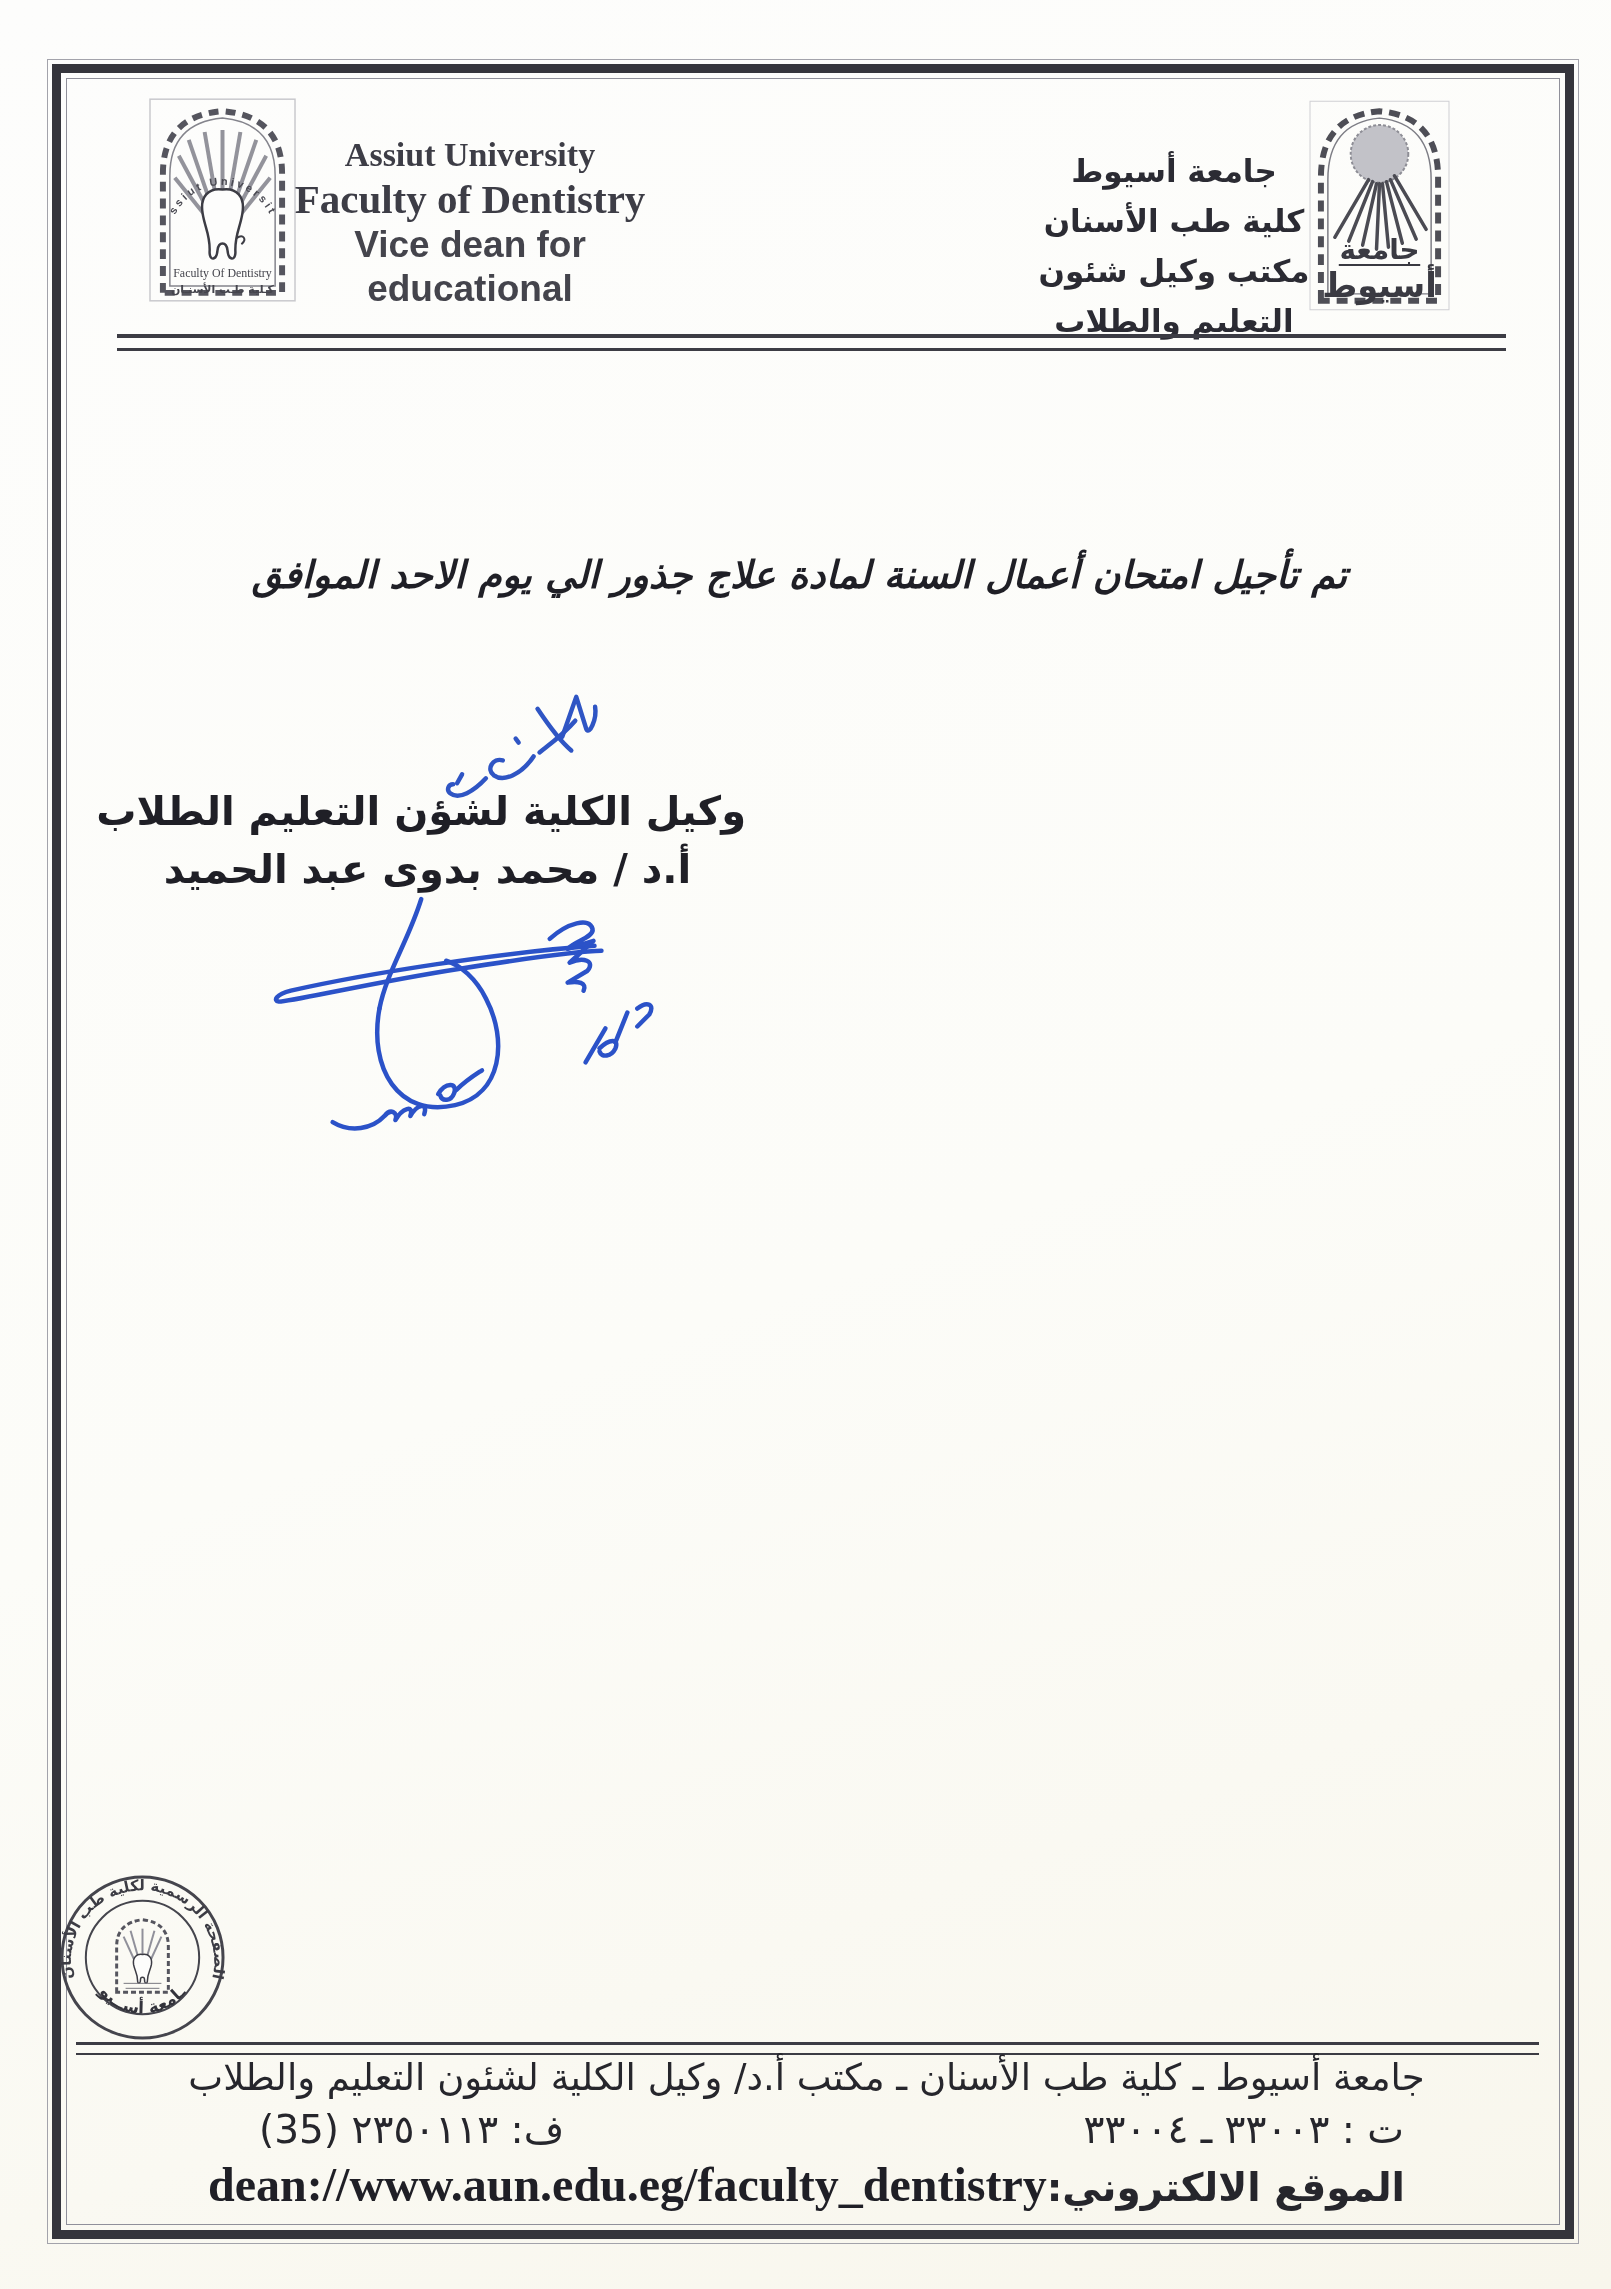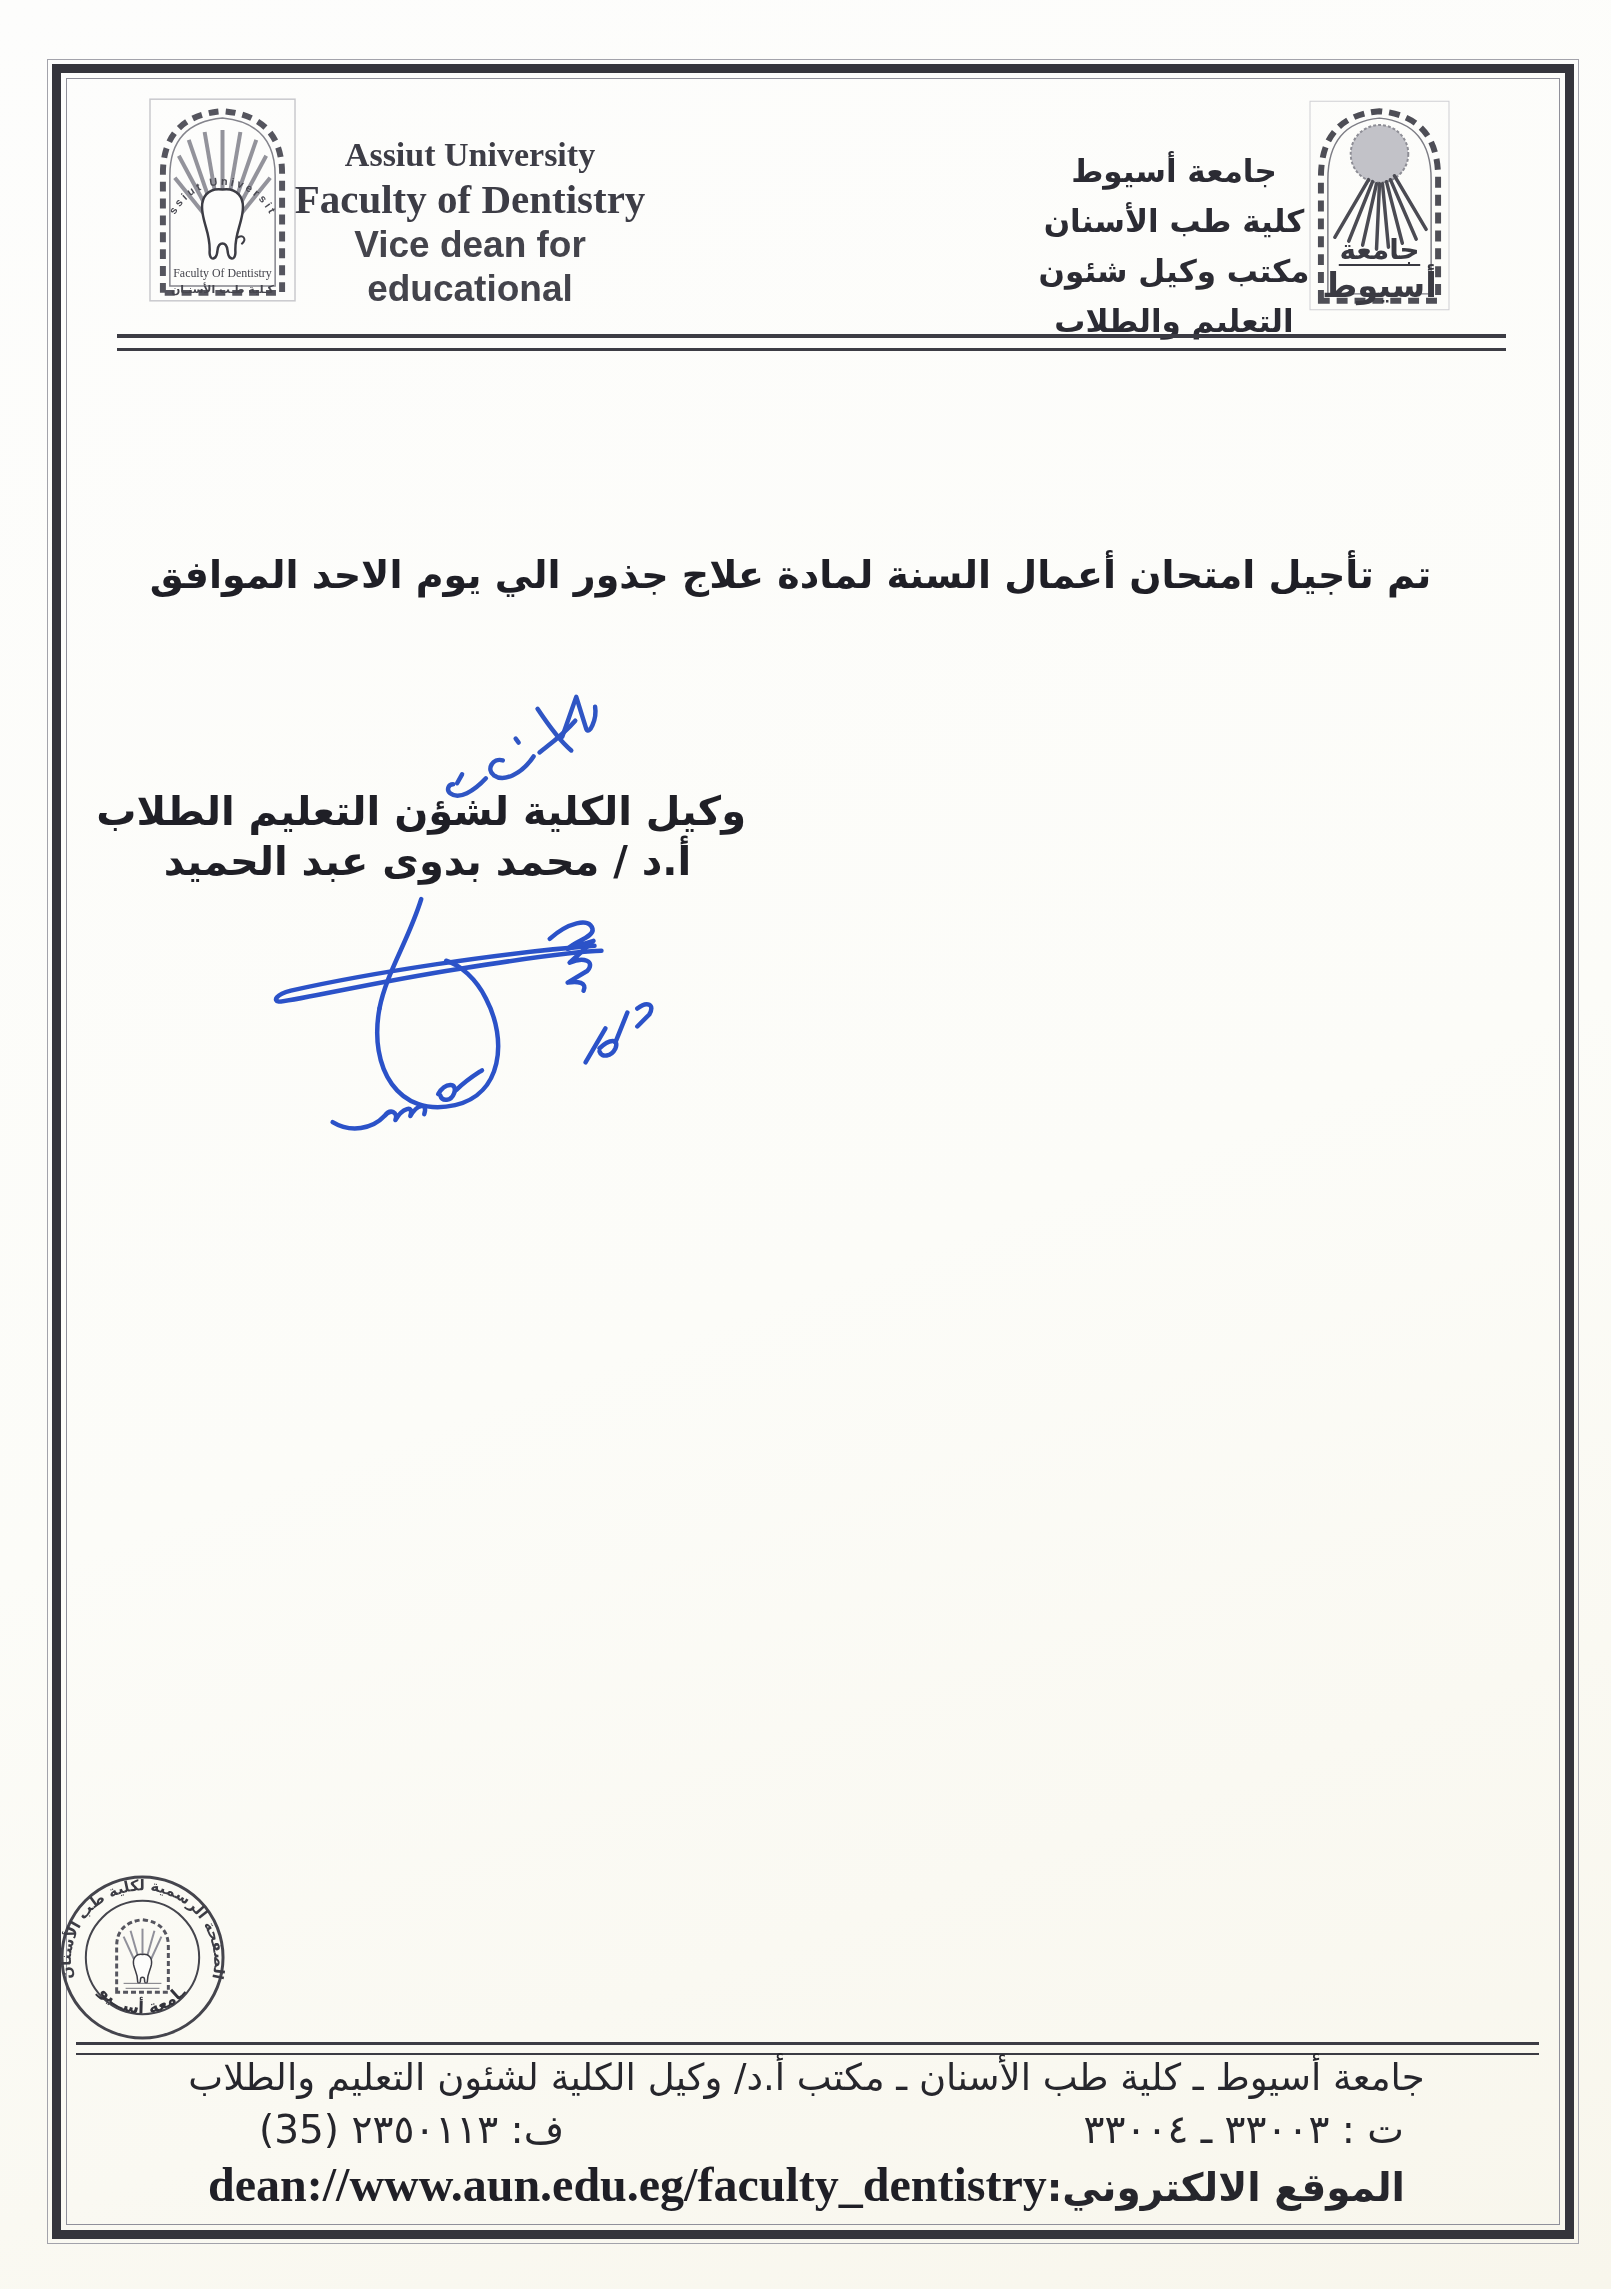--- a/index.html
+++ b/index.html
@@ -16,29 +16,29 @@
   .eng-line1{font-family:"Liberation Serif",serif;font-weight:bold;font-size:34px;}
   .eng-line2{font-family:"Liberation Serif",serif;font-weight:bold;font-size:41px;}
   .eng-line3,.eng-line4{font-family:"Liberation Sans",sans-serif;font-weight:bold;font-size:37px;color:#44444c;}
   .ar-header{left:1015px;top:146px;width:318px;text-align:center;direction:rtl;
              font-weight:bold;font-size:31px;line-height:50px;color:#2b2b33;}
   .hrule{left:117px;top:334px;width:1389px;height:10px;border-top:4px solid #3c3c44;border-bottom:3px solid #3c3c44;}
   
   .title{left:517px;top:460px;width:687px;text-align:center;direction:rtl;
          font-weight:bold;font-size:43px;color:#1f1f26;white-space:nowrap;}
   .title span{border-bottom:5px solid #26262c;padding:0 8px 10px;}
-  .bodyline{left:114px;top:553px;width:1353px;text-align:center;direction:rtl;
-            font-weight:bold;font-size:38px;color:#1f1f26;white-space:nowrap;}
+  .bodyline{left:123px;top:553px;width:1353px;text-align:center;direction:rtl;
+            font-weight:bold;font-size:38px;color:#1f1f26;white-space:nowrap;font-style:italic;}
   .dateline{left:129px;top:621px;width:1353px;text-align:center;direction:rtl;
             font-weight:bold;font-size:42px;color:#1f1f26;}
   
   .sigblock{left:109px;top:788px;width:637px;text-align:center;direction:rtl;
             font-weight:bold;color:#1f1f26;}
   .sigblock .l1{font-size:40px;white-space:nowrap;}
-  .sigblock .l2{font-size:40px;margin-top:4px;white-space:nowrap;}
+  .sigblock .l2{font-size:40px;margin-top:12px;white-space:nowrap;}
   
   .frule{left:76px;top:2042px;width:1463px;height:8px;border-top:3px solid #3c3c44;border-bottom:2px solid #3c3c44;}
   .f1{left:90px;top:2056px;width:1433px;text-align:center;direction:rtl;font-size:37px;
       color:#26262c;white-space:nowrap;}
   .f2{left:90px;top:2107px;width:1433px;direction:rtl;display:flex;justify-content:space-between;
       padding:0 119px 0 0;box-sizing:border-box;font-size:39px;color:#26262c;}
   .f2 .fax{margin-left:169px;}
   .f3{left:90px;top:2157px;width:1433px;text-align:center;direction:rtl;white-space:nowrap;}
   .f3 .lbl{font-size:39px;font-weight:bold;color:#26262c;}
   .f3 .url{font-family:"Liberation Serif",serif;font-weight:bold;font-size:48px;color:#1f1f26;

